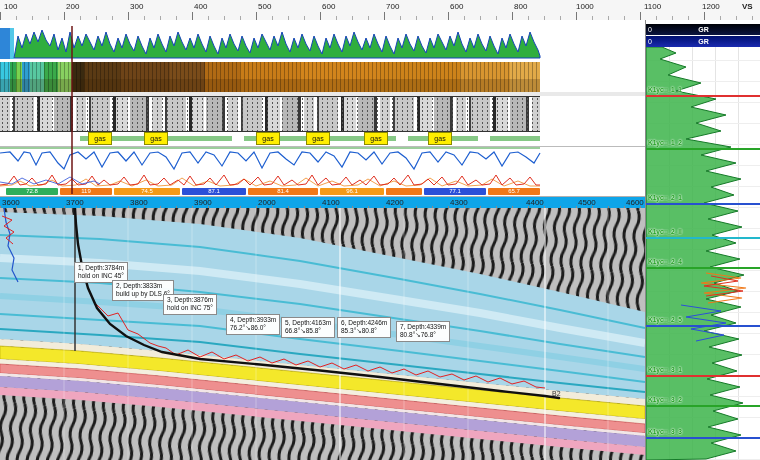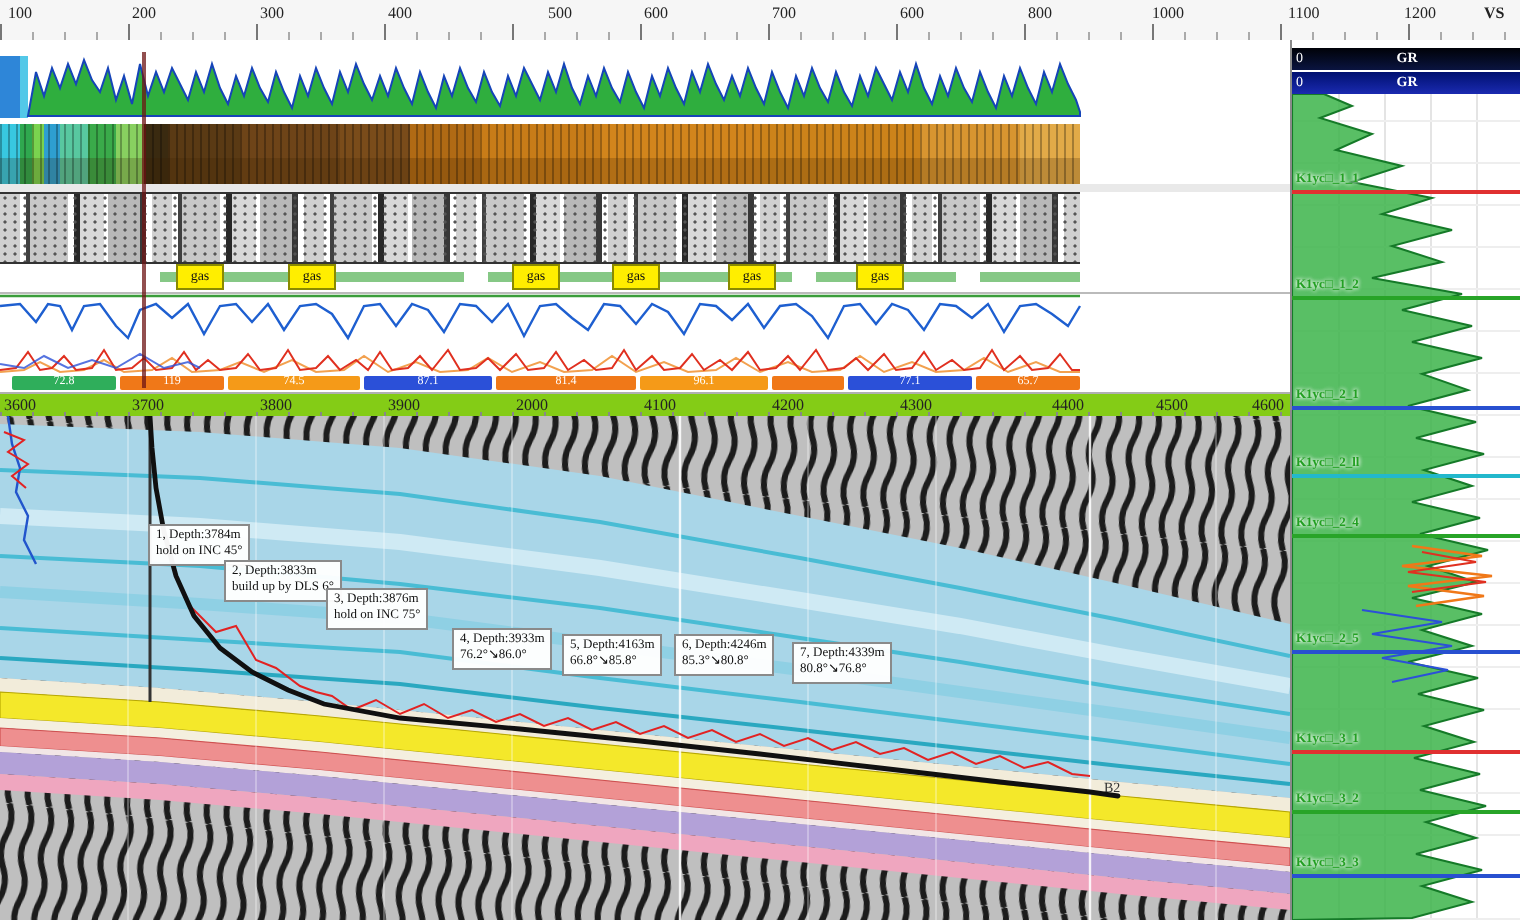--- a/index.html
+++ b/index.html
@@ -1,17 +1,17 @@
 <!DOCTYPE html>
 <html><head>
 <meta charset="utf-8">
 <style>
   html,body{margin:0;padding:0;background:#dcdcdc;}
   .app{position:relative;width:760px;height:460px;background:#fff;overflow:hidden;
-       font-family:Liberation Serif, serif;-webkit-font-smoothing:antialiased;}
+       font-family:Liberation Sans, sans-serif;-webkit-font-smoothing:antialiased;}
   
   .ruler{position:absolute;left:0;top:0;width:760px;height:20px;background:#f6f6f6;
          border-bottom:1px solid #b5b5b5;}
   .ruler .minor{position:absolute;left:0;right:0;bottom:0;height:4px;
      background:repeating-linear-gradient(90deg,#aaa 0 1px,transparent 1px 16px);}
   .ruler .major{position:absolute;left:0;right:0;bottom:0;height:8px;
      background:repeating-linear-gradient(90deg,#777 0 1px,transparent 1px 64px);}
   .rt{position:absolute;top:2px;font-size:8px;color:#222;}
   
   .tracks{position:absolute;left:0;top:20px;width:645px;height:176px;background:#fff;}
@@ -43,21 +43,21 @@
      background:repeating-linear-gradient(90deg,#86c886 0 70px,#ffffff 70px 82px);}
   .gas{position:absolute;top:0;width:22px;height:11px;background:#ffee00;border:1px solid #8a8a00;
      font-size:7px;line-height:11px;text-align:center;color:#111;}
   .res-svg{position:absolute;left:0;top:126px;width:645px;height:26px;border-top:1px solid #bbb;}
   .sp-svg{position:absolute;left:0;top:152px;width:645px;height:16px;}
   .ivbar{position:absolute;left:0;top:168px;width:645px;height:8px;background:#fff;}
   .seg{position:absolute;top:0;height:7px;font-size:6px;line-height:7px;color:#fff;
        text-align:center;border-radius:1px;}
   .tie{position:absolute;left:71px;top:6px;width:2px;height:168px;background:rgba(110,20,20,.75);}
   
-  .mdrow{position:absolute;left:0;top:196px;width:645px;height:12px;background:#84cc16;
+  .mdrow{position:absolute;left:0;top:196px;width:645px;height:12px;background:#0ea5e9;
      border-top:1px solid #b0b0b0;border-bottom:1px solid #b0b0b0;}
   .mdrow .ticks{position:absolute;left:0;right:0;bottom:0;height:3px;
      background:repeating-linear-gradient(90deg,#888 0 1px,transparent 1px 16px);}
   .mt{position:absolute;top:1px;font-size:8px;color:#222;}
   
   .xs{position:absolute;left:0;top:208px;width:645px;height:252px;background:#b9b9b9;}
   .anno{position:absolute;background:rgba(255,255,255,.96);border:1px solid #8a8a8a;
      font-size:6.5px;line-height:1.3;padding:1px 3px;color:#111;white-space:nowrap;z-index:5;}
   .b2{position:absolute;left:552px;top:182px;font-size:7px;color:#333;z-index:5;}
   
@@ -81,21 +81,21 @@
 
 <div class="app">
 
   <div class="ruler">
     <div class="minor"></div>
     <div class="major"></div>
     <span class="rt" style="left:4px">100</span>
     <span class="rt" style="left:66px">200</span>
     <span class="rt" style="left:130px">300</span>
     <span class="rt" style="left:194px">400</span>
-    <span class="rt" style="left:274px">500</span>
+    <span class="rt" style="left:258px">500</span>
     <span class="rt" style="left:322px">600</span>
     <span class="rt" style="left:386px">700</span>
     <span class="rt" style="left:450px">600</span>
     <span class="rt" style="left:514px">800</span>
     <span class="rt" style="left:576px">1000</span>
     <span class="rt" style="left:644px">1100</span>
     <span class="rt" style="left:702px">1200</span>
     <span class="rt" style="left:742px;font-weight:bold">VS</span>
   </div>
 

